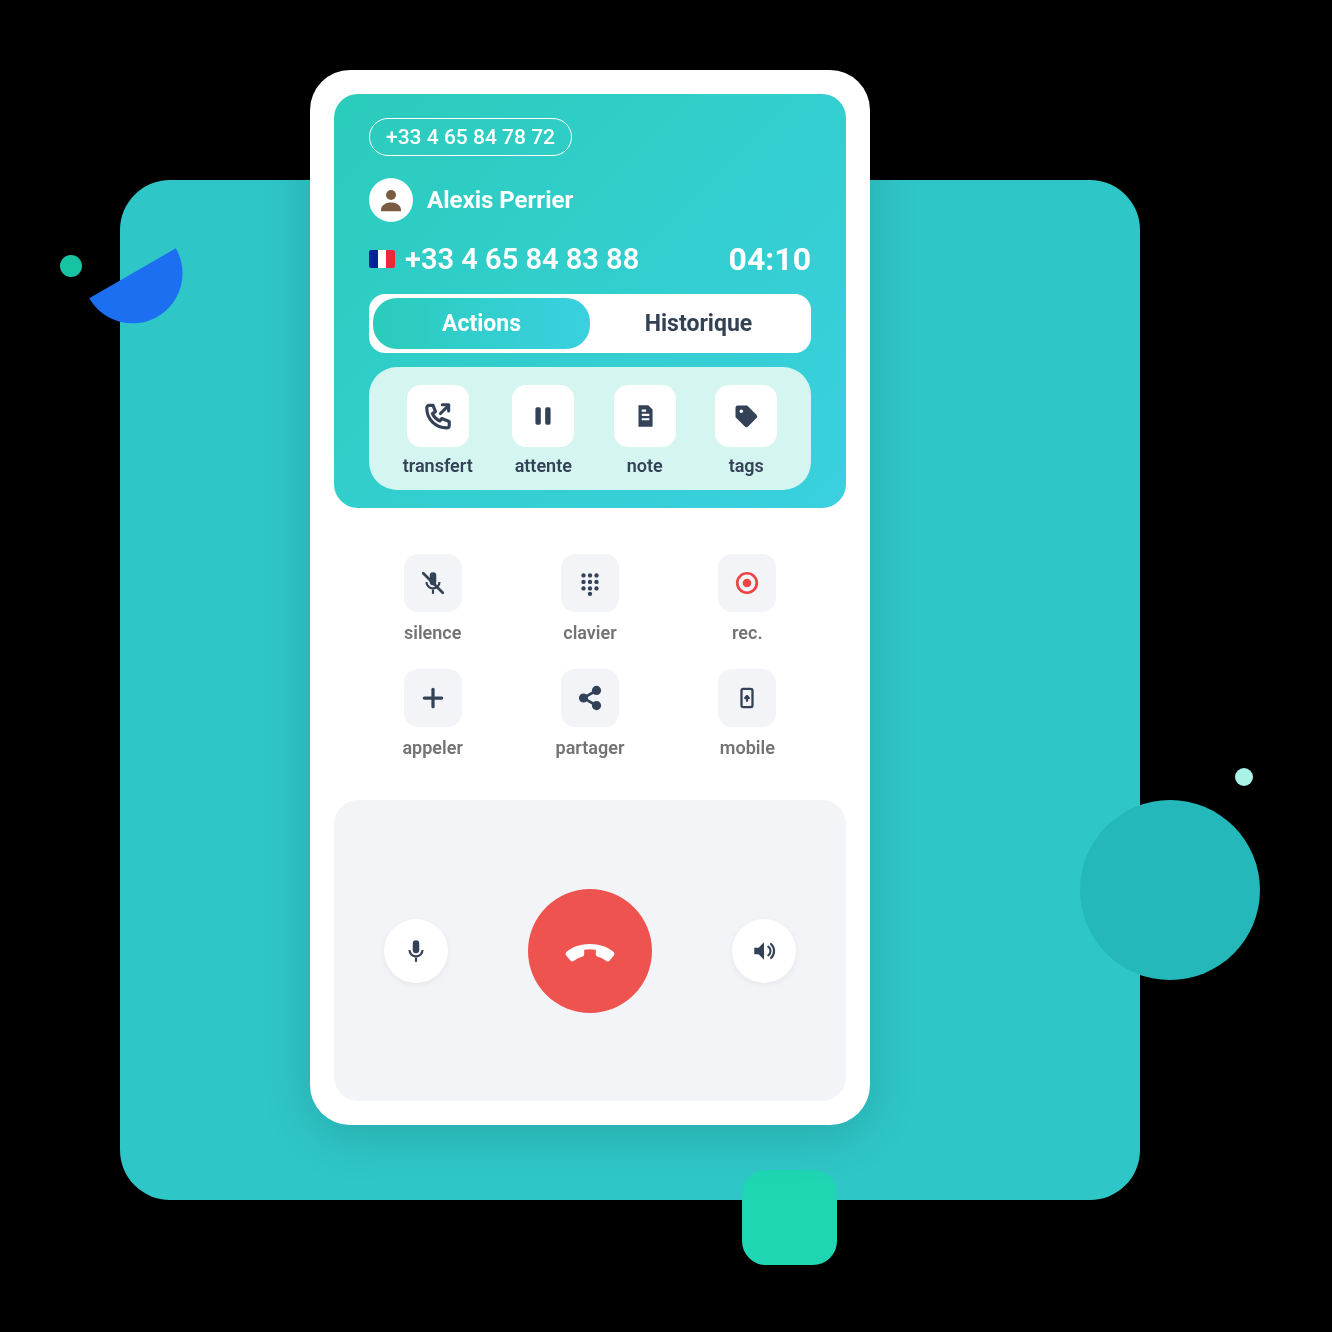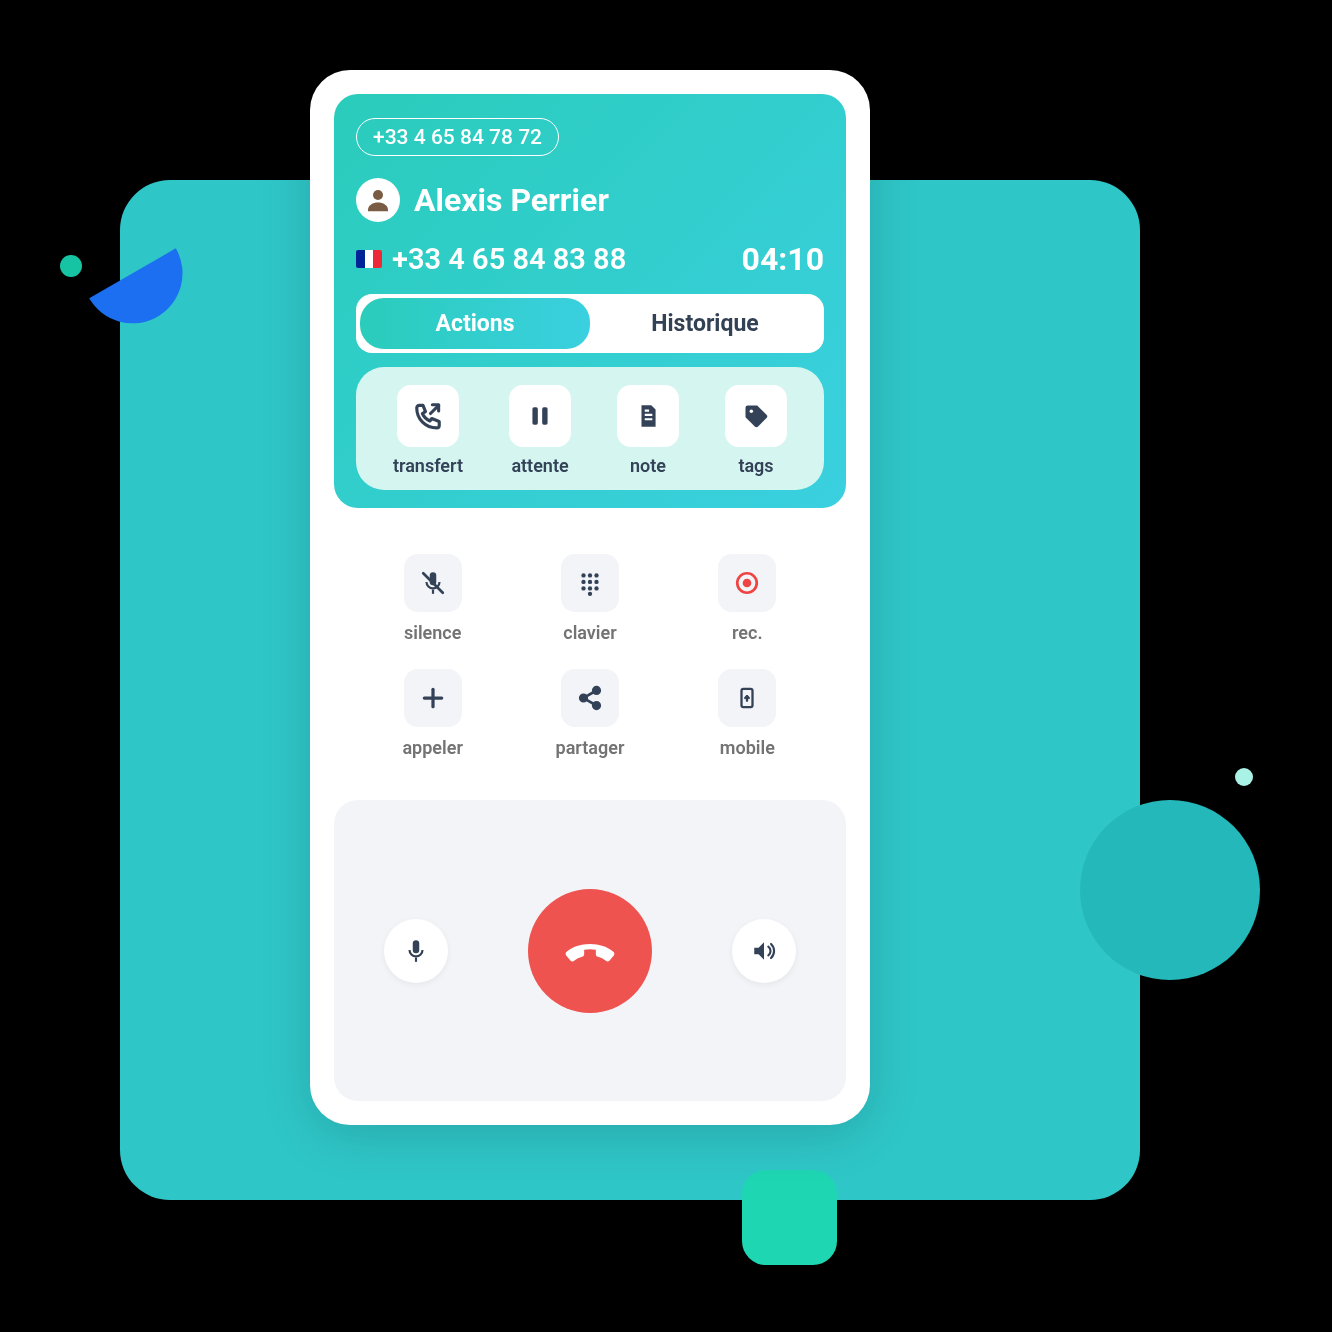--- a/index.html
+++ b/index.html
@@ -75,21 +75,21 @@
     background: #fff;
     border-radius: 40px;
     padding: 24px;
     box-shadow: 0 10px 50px rgba(0,0,0,0.15);
     display: flex;
     flex-direction: column;
   }
   .header-card {
     background: linear-gradient(135deg, #2accbb 0%, #3ad0e0 100%);
     border-radius: 24px;
-    padding: 24px 22px 18px;
+    padding: 24px 35px 18px;
     color: #fff;
   }
   .phone-pill {
     display: inline-block;
     border: 1.5px solid #fff;
     border-radius: 999px;
     padding: 6px 16px;
     font-size: 21px;
     font-weight: 500;
   }
@@ -104,21 +104,21 @@
     height: 44px;
     border-radius: 50%;
     background: #fff;
     display: flex;
     align-items: center;
     justify-content: center;
     overflow: hidden;
     font-size: 28px;
   }
   .contact-name {
-    font-size: 32px;
+    font-size: 24px;
     font-weight: 700;
   }
   .num-row {
     display: flex;
     align-items: center;
     justify-content: space-between;
     margin-top: 18px;
   }
   .num-left {
     display: flex;

